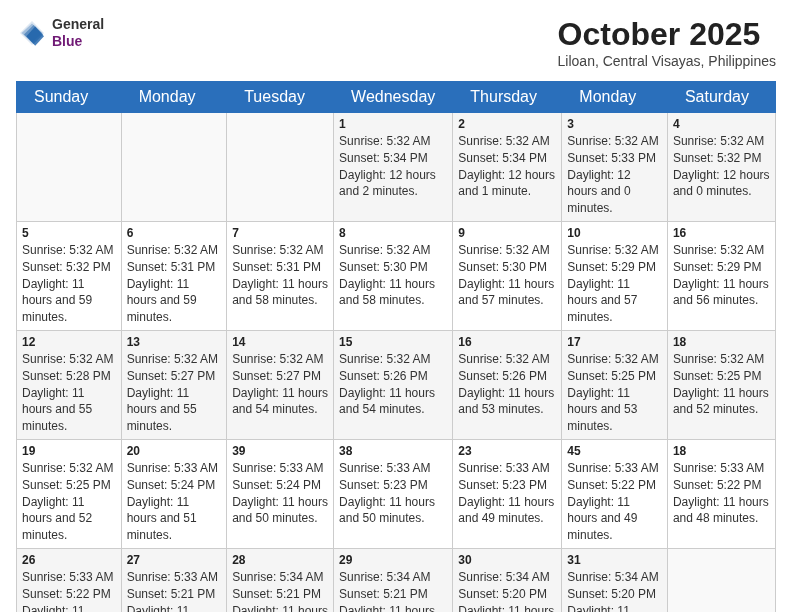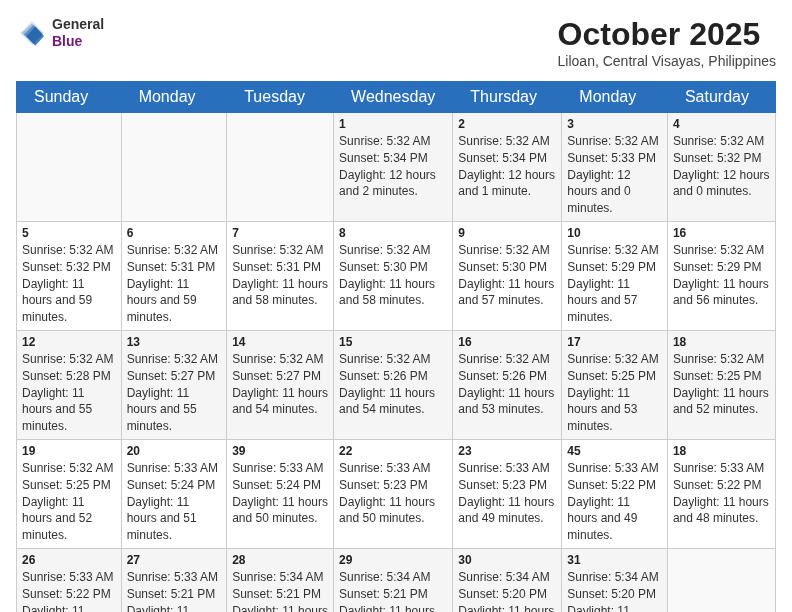--- a/index.html
+++ b/index.html
@@ -215,21 +215,21 @@
         </td>
         <td>
           <span class="day-number">20</span>
           <div class="day-info">Sunrise: 5:33 AM<br>Sunset: 5:24 PM<br>Daylight: 11 hours and 51 minutes.</div>
         </td>
         <td>
           <span class="day-number">39</span>
           <div class="day-info">Sunrise: 5:33 AM<br>Sunset: 5:24 PM<br>Daylight: 11 hours and 50 minutes.</div>
         </td>
         <td>
-          <span class="day-number">22</span>
+          <span class="day-number">38</span>
           <div class="day-info">Sunrise: 5:33 AM<br>Sunset: 5:23 PM<br>Daylight: 11 hours and 50 minutes.</div>
         </td>
         <td>
           <span class="day-number">23</span>
           <div class="day-info">Sunrise: 5:33 AM<br>Sunset: 5:23 PM<br>Daylight: 11 hours and 49 minutes.</div>
         </td>
         <td>
           <span class="day-number">45</span>
           <div class="day-info">Sunrise: 5:33 AM<br>Sunset: 5:22 PM<br>Daylight: 11 hours and 49 minutes.</div>
         </td>

